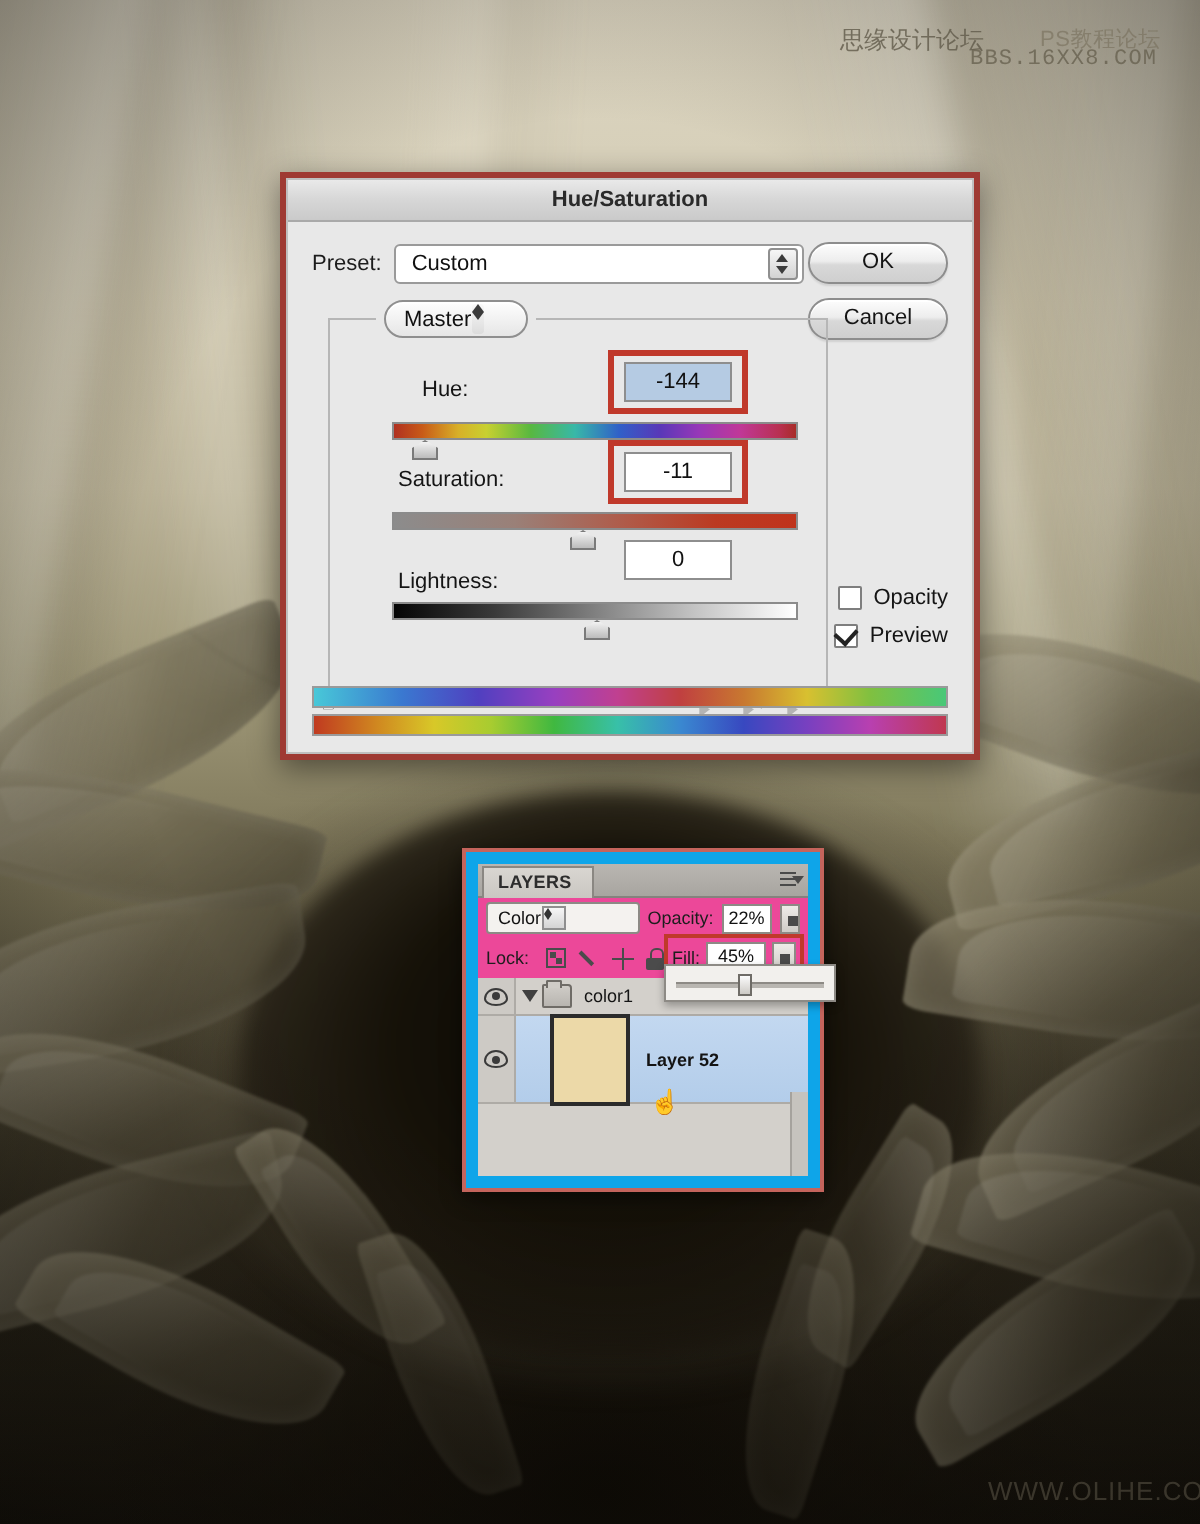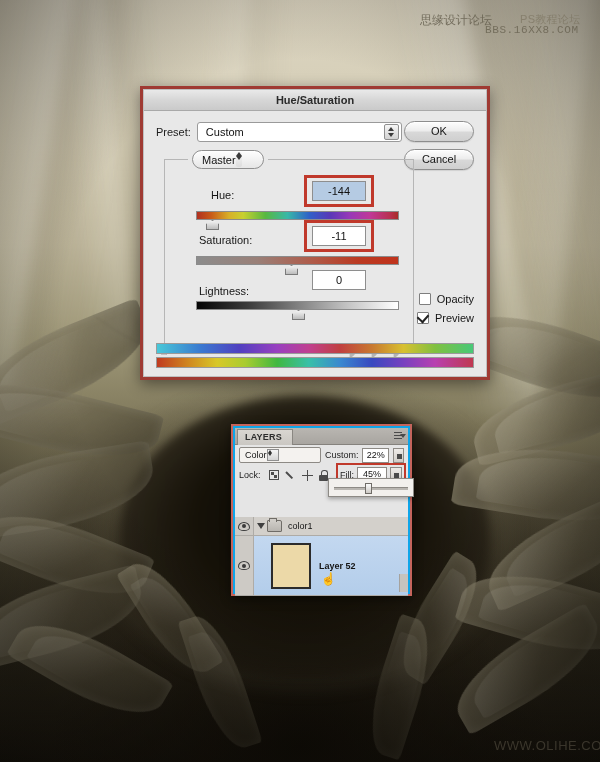--- a/index.html
+++ b/index.html
@@ -223,21 +223,21 @@
   .specTop { background: linear-gradient(90deg,#48c8d8 0%,#3a78d0 14%,#5040c0 26%,#9840c0 38%,#c04090 48%,#c04040 58%,#c87830 68%,#d8c030 78%,#80c040 88%,#48c878 100%); }
   .specBot { margin-top:3px; background: linear-gradient(90deg,#c03a20 0%,#d08820 10%,#d8c828 19%,#a8cc30 28%,#40b840 38%,#38c0a8 48%,#3a88d0 58%,#3848c0 68%,#7840c0 78%,#b840b0 88%,#c03850 100%); }
 
   
   #layersPanel {
     position:absolute; left:231px; top:424px; width:181px; height:172px;
     border: 2px solid #c4645c;
     background:#d6d2ce;
     box-shadow: 0 3px 10px rgba(0,0,0,.45);
   }
-  .lpInner { position:absolute; inset:0; background:#e5e5e5; border:2px solid #0ea5e9; }
+  .lpInner { position:absolute; inset:0; background:#ec4899; border:6px solid #0ea5e9; }
   .lpTabs {
     height:17px; background:linear-gradient(180deg,#b9b6b1,#a8a5a0);
     border-bottom:1px solid #85827d; position:relative;
   }
   .lpTab {
     position:absolute; left:2px; top:1px; height:16px; padding:0 10px 0 7px;
     background:linear-gradient(180deg,#d9d6d1,#cac7c2);
     border:1px solid #8a8782; border-bottom:none;
     font-size:9px; font-weight:bold; color:#2d2d2d; line-height:15px;
     letter-spacing:.2px;
@@ -287,26 +287,26 @@
   .fillRedBox { position:absolute; right:2px; top:35px; width:70px; height:22px; border:2px solid #c0392b; }
 
   .sliderPopup {
     position:absolute; left:93px; top:50px; width:86px; height:19px;
     background:#f2f0ed; border:1px solid #8d8a85; z-index:8;
     box-shadow: 0 2px 4px rgba(0,0,0,.3);
   }
   .sliderPopup .ptrack{ position:absolute; left:5px; right:5px; top:8px; height:3px; background:#b9b6b1; border-top:1px solid #8d8a85;}
   .sliderPopup .pthumb{ position:absolute; left:36px; top:4px; width:7px; height:11px; background:linear-gradient(180deg,#fbfbfb,#cdcac5); border:1px solid #6f6c67;}
 
-  .layerList { position:absolute; left:0; right:0; top:57px; bottom:0; background:#d3d0cb;margin-top:32px; }
+  .layerList { position:absolute; left:0; right:0; top:57px; bottom:0; background:#d3d0cb; }
   .layerRow {
     position:relative; height:19px; display:flex; align-items:center;
     border-bottom:1px solid #aeaba6; font-size:9px; color:#1a1a1a;
   }
-  .layerRow.tall { height:60px; }
+  .layerRow.tall { height:44px; }
   .layerRow.selected { background: linear-gradient(180deg,#c3d8f0,#b3cdea); }
   .eyeCell {
     width:19px; height:100%; display:flex; align-items:center; justify-content:center;
     border-right:1px solid #aeaba6; background:#cdcac5;
   }
   .eyeIcon { width:12px; height:9px; position:relative; }
   .eyeIcon .out{ position:absolute; inset:0; border:1px solid #3a3a3a; border-radius:50% 50% 50% 50%/60% 60% 40% 40%; }
   .eyeIcon .pupil{ position:absolute; left:4px; top:2.5px; width:4px; height:4px; background:#3a3a3a; border-radius:50%; }
   .discl {
     width:13px; display:flex; align-items:center; justify-content:center;
@@ -500,21 +500,21 @@
   </div>
 
   <div class="lpRow1">
     <div class="modeCombo">
       <span>Color</span>
       <span class="stepper">
             <i class="upS"></i>
             <i class="dnS"></i>
           </span>
     </div>
-    <span class="tinyLbl">Custom:</span>
+    <span class="tinyLbl">Opacity:</span>
     <span class="numBox">22%</span>
     <span class="arrowBtn"></span>
   </div>
 
   <div class="lpRow2">
     <span class="tinyLbl">Lock:</span>
     <span class="lockIcons">
       <span class="lkTrans"></span>
       <span class="lkBrush"></span>
       <span class="lkMove"></span>

